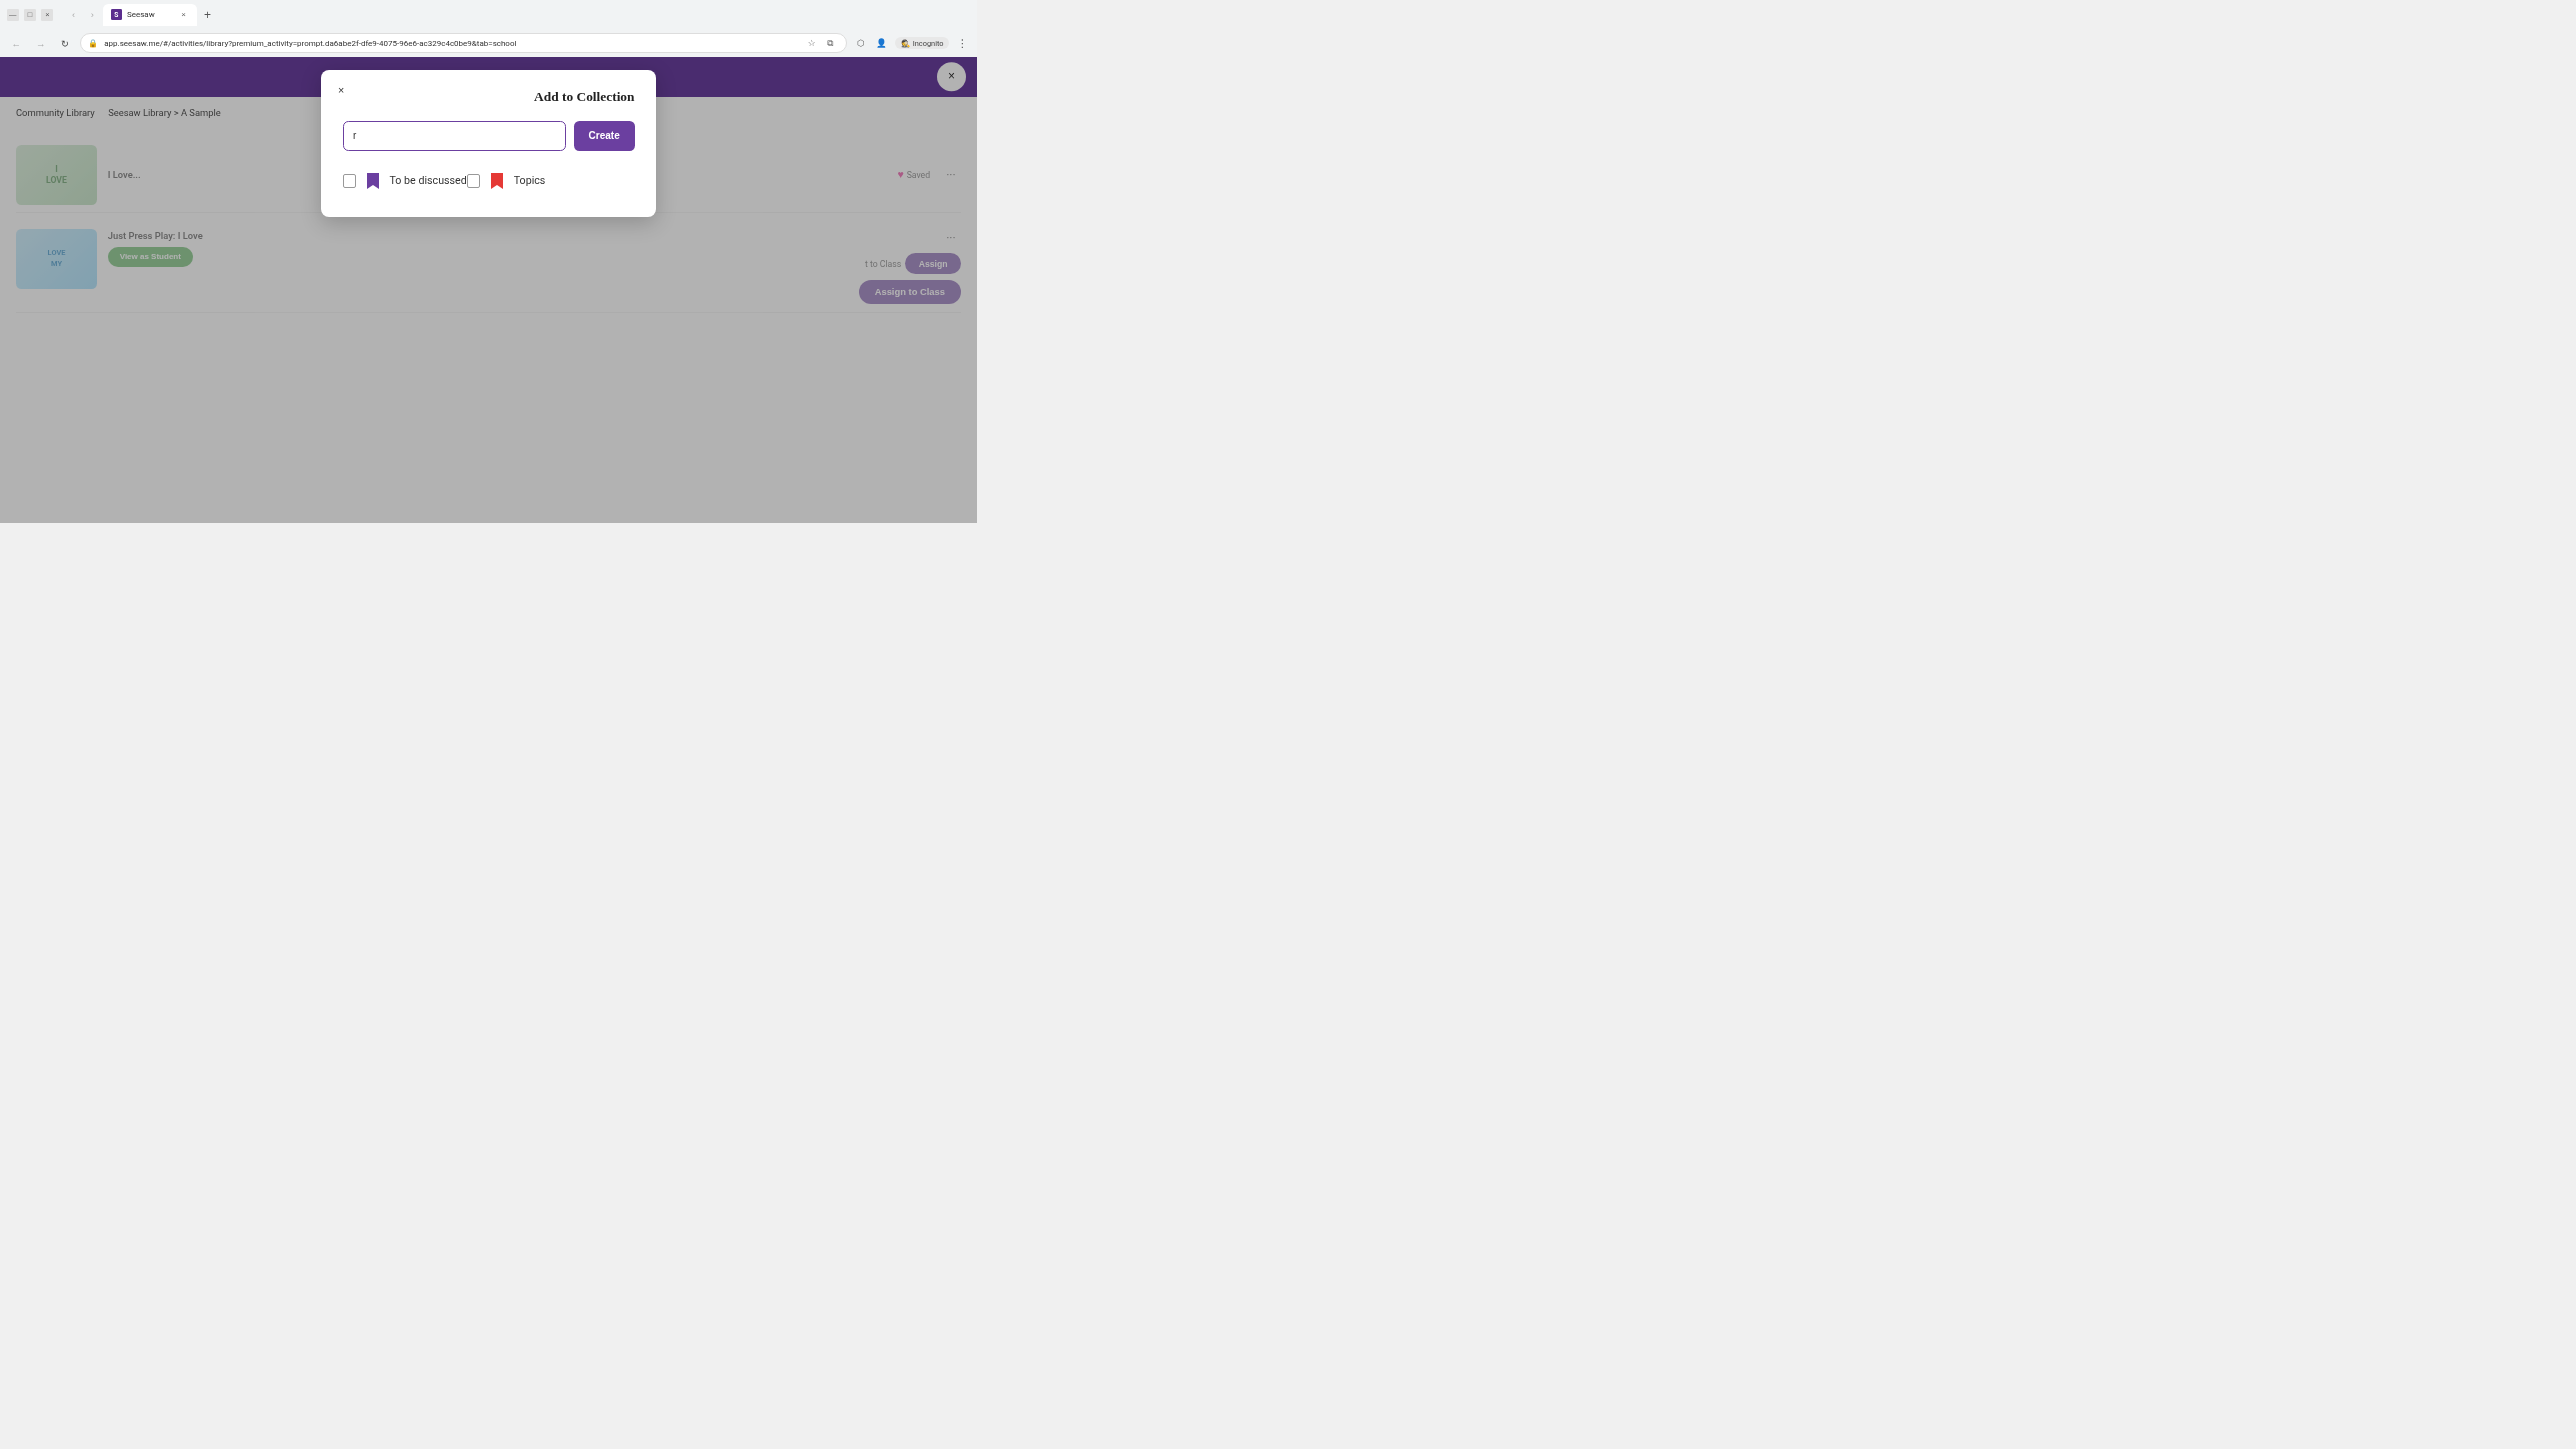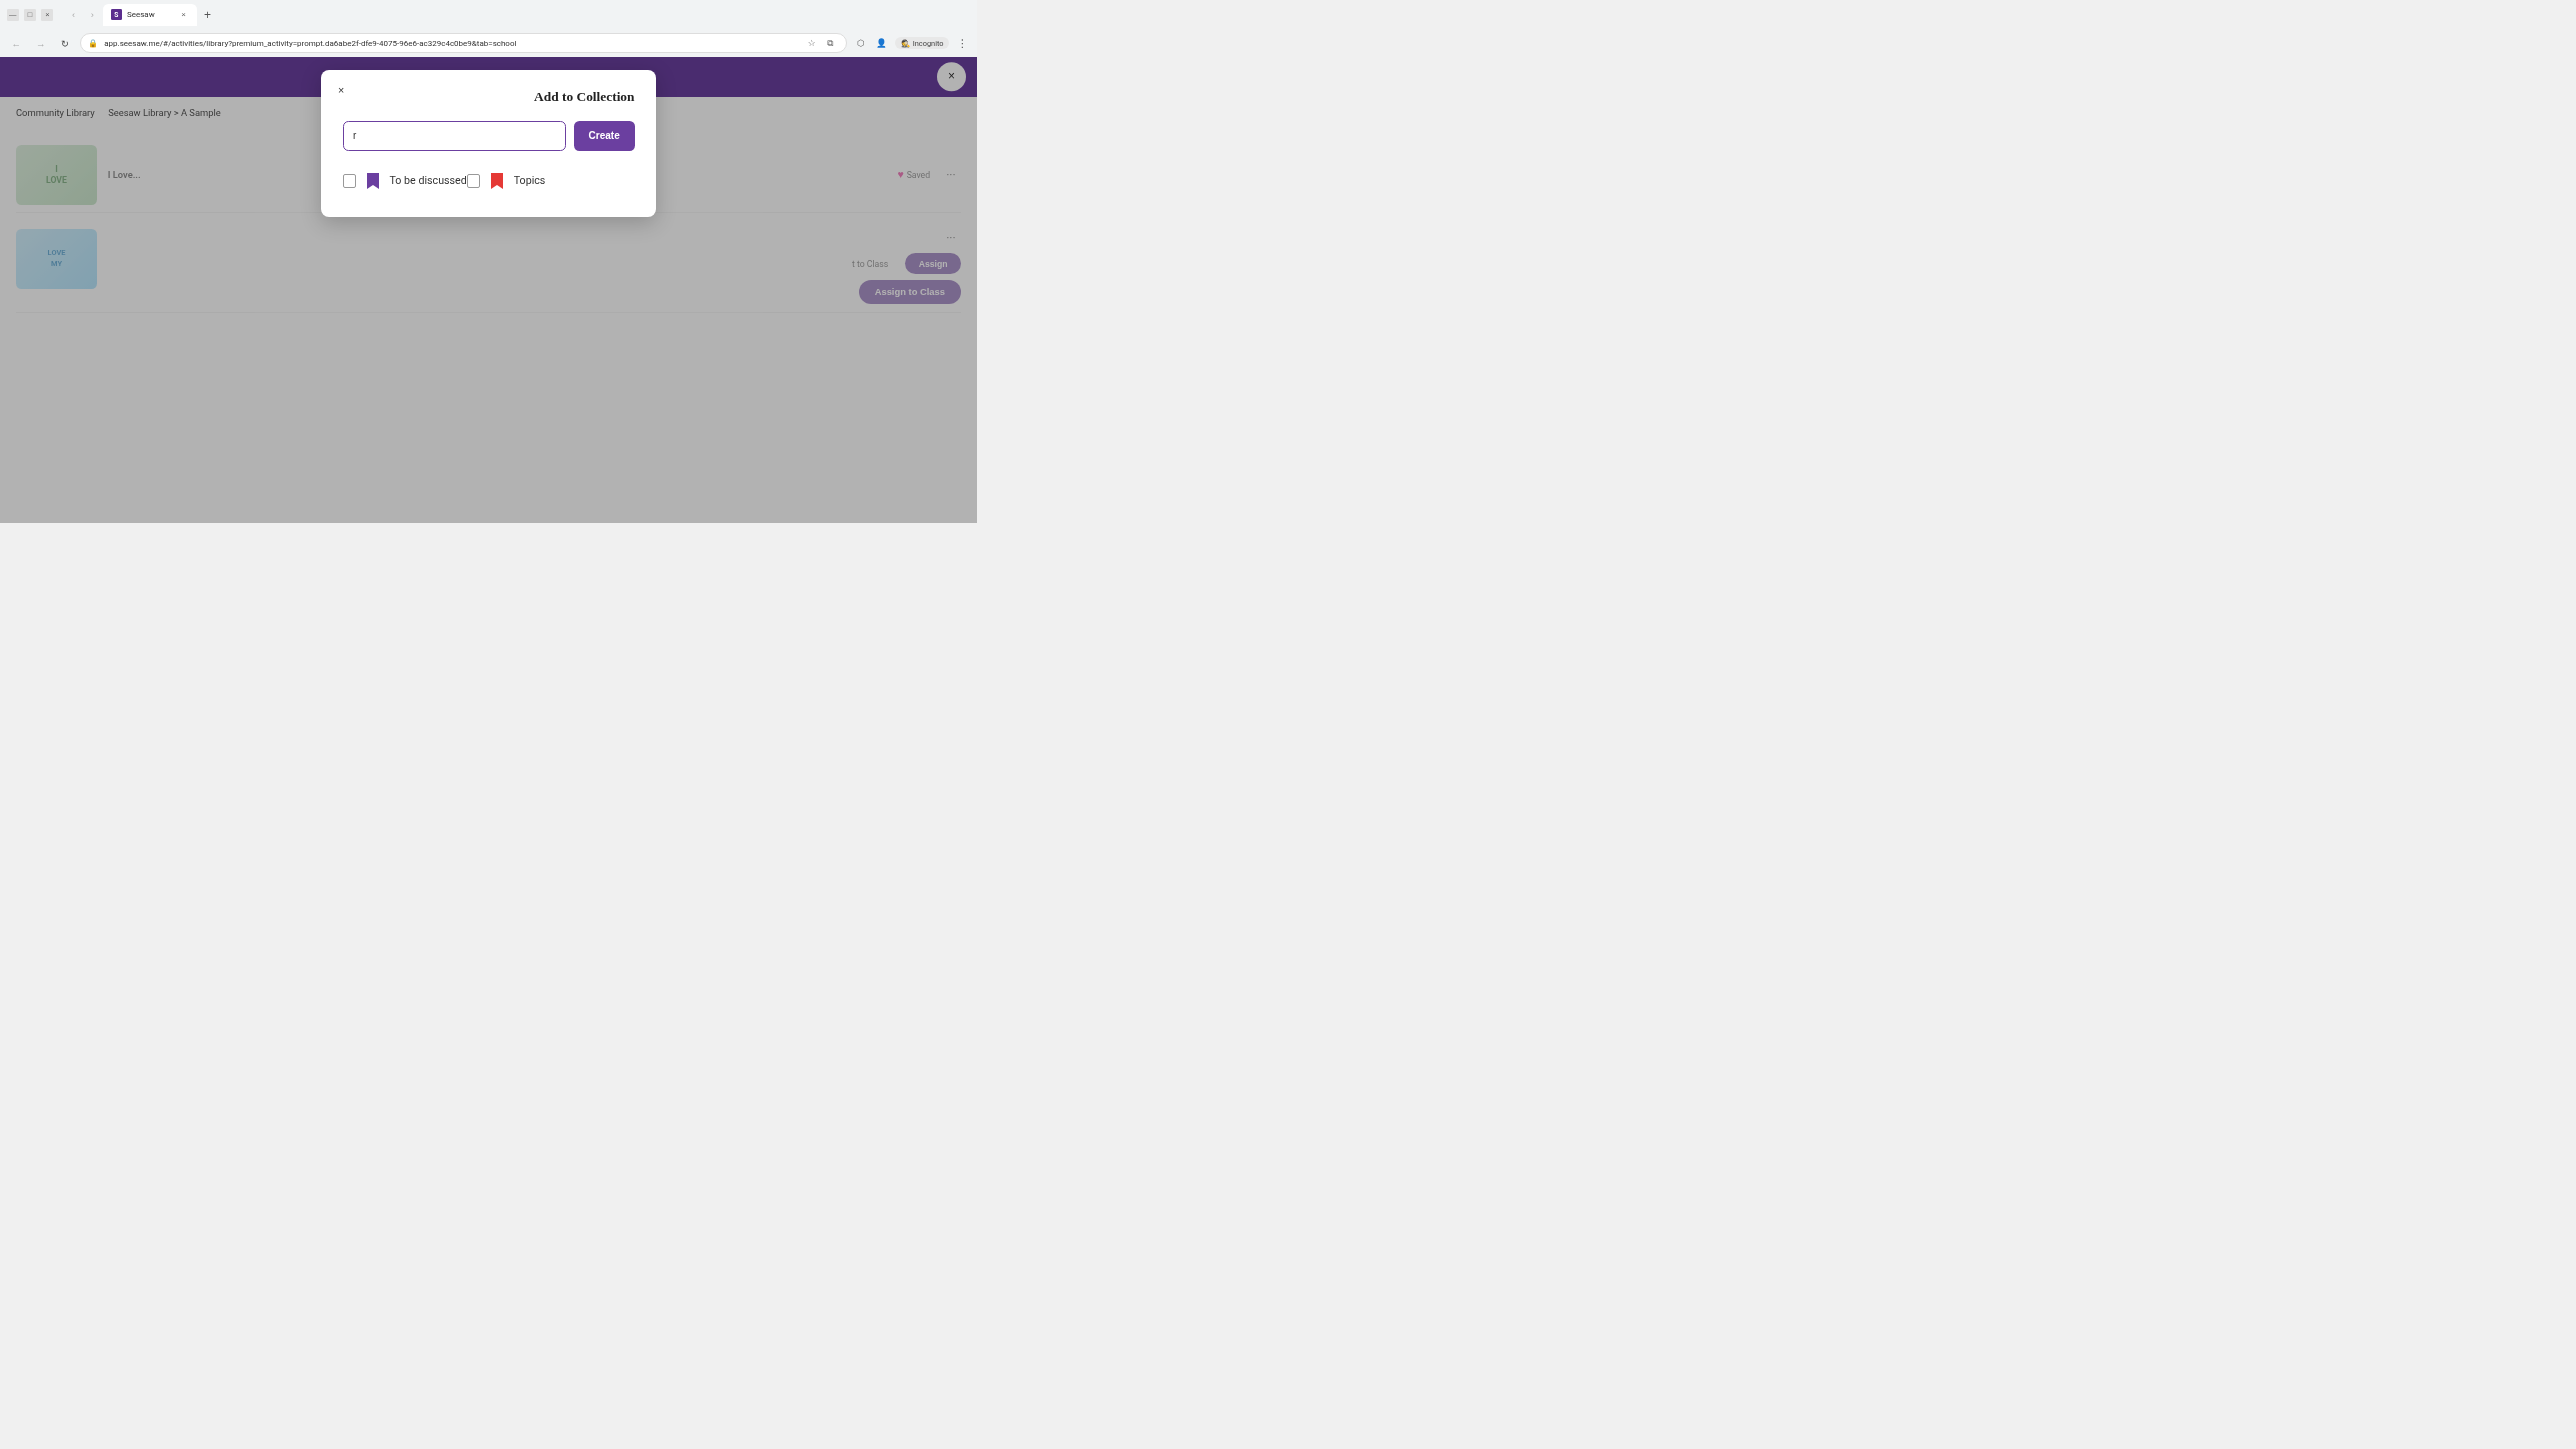--- a/index.html
+++ b/index.html
@@ -595,23 +595,29 @@
         <span class="more-btn">···</span>
       </div>
 
       <div class="card-row" style="opacity:0.55; align-items:flex-start; padding:8px 0;">
         <div class="card-thumbnail thumb-lovemy">
           <div style="font-size:7.4px; font-weight:bold; color:#0277bd; text-align:center; padding:4px; line-height:1.4;">
             <div>LOVE</div>
             <div>MY</div>
           </div>
         </div>
+        <div class="card-info">
+          <span class="card-title">Just Press Play: I Love</span>
+          <div style="margin-top:5.4px;">
+            <button class="view-as-student-btn">View as Student</button>
+          </div>
+        </div>
         <div style="display:flex; flex-direction:column; align-items:flex-end; gap:5.4px; margin-left:auto;">
           <span class="more-btn">···</span>
-          <div style="display:flex; align-items:center; gap:17px;">
+          <div style="display:flex; align-items:center; gap:4px;">
             <span style="font-size:8.7px; color:#555;">t to Class</span>
             <button class="assign-btn">Assign</button>
           </div>
           <button class="assign-to-class-btn">Assign to Class</button>
         </div>
       </div>
 
     </div>
   </div>
 

